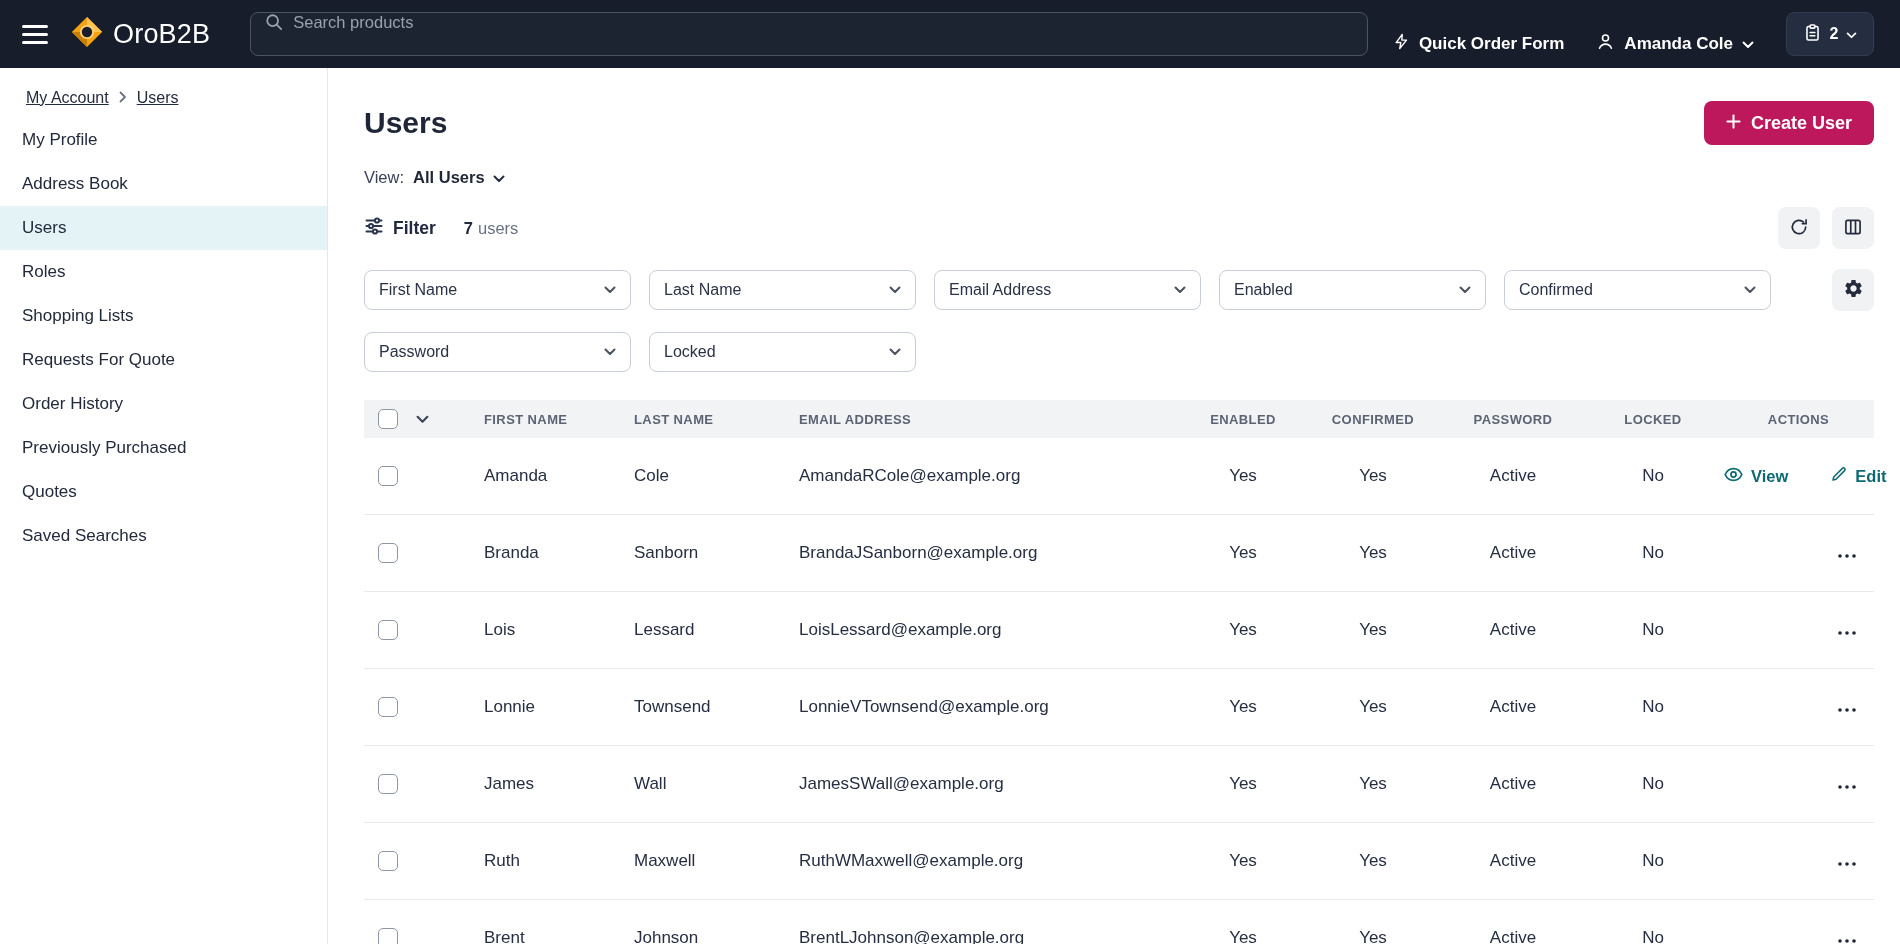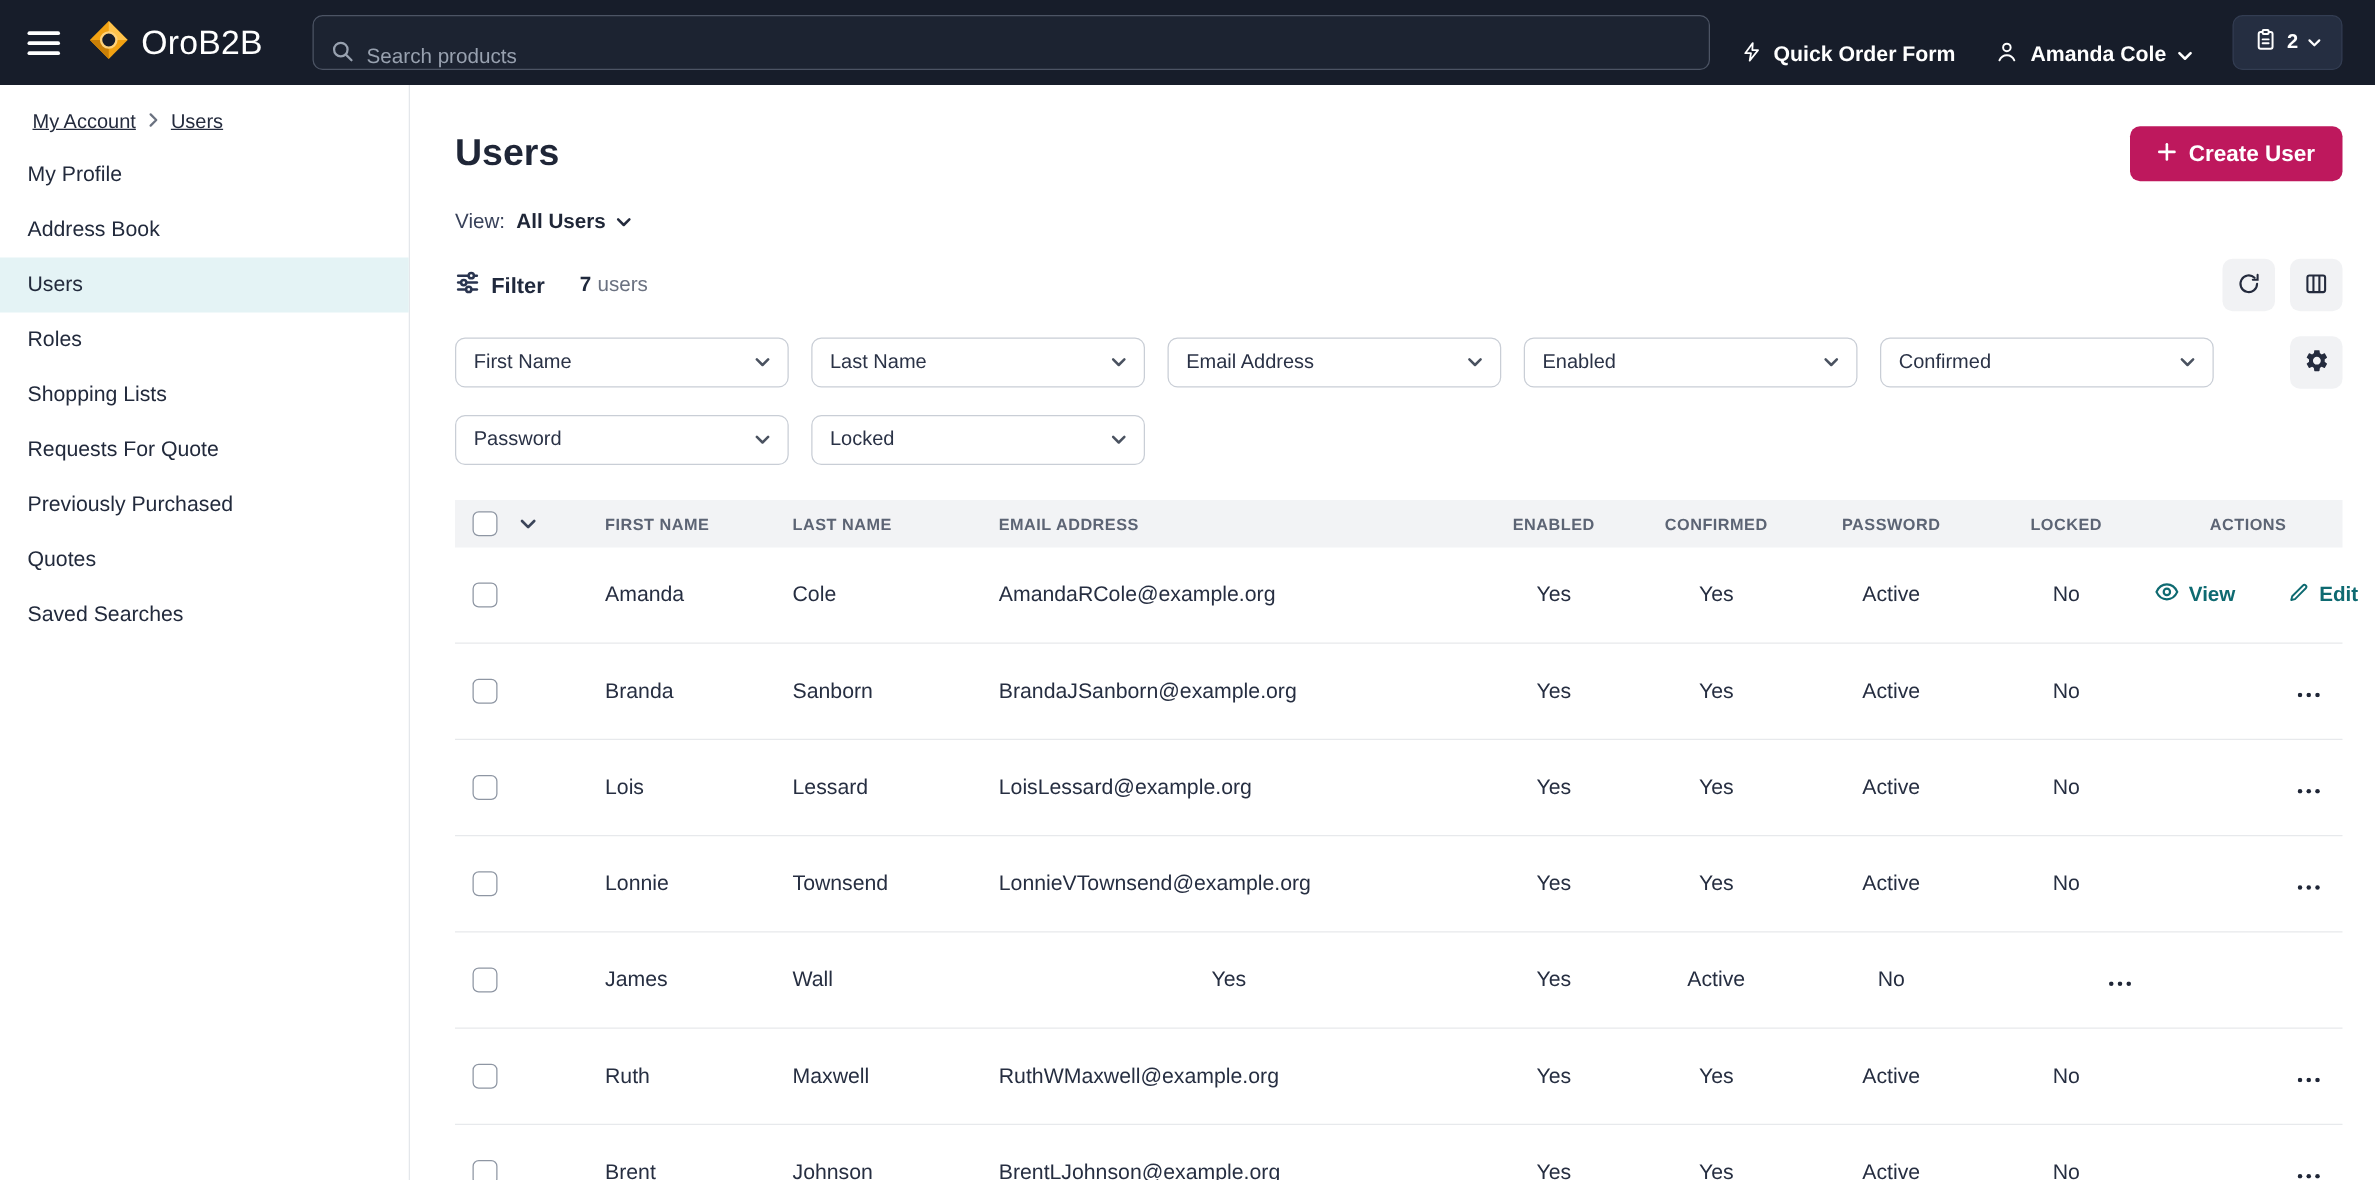--- a/index.html
+++ b/index.html
@@ -7,21 +7,21 @@
     font-family:"Liberation Sans", sans-serif; color:#242B3D; }
 
   
   .topbar { height:68px; background:#171D2A; display:flex; align-items:center;
     padding:0 26px 0 22px; }
   .hamburger { width:26px; display:flex; flex-direction:column; gap:5px; cursor:pointer; margin-right:22px; }
   .hamburger span { display:block; height:3px; border-radius:2px; background:#fff; }
   .logo { display:flex; align-items:center; gap:9px; margin-right:40px; }
   .logo-text { color:#fff; font-size:27px; font-weight:400; letter-spacing:.2px; }
   .searchbox { width:1118px; height:44px; background:#1C2331; border:1px solid #4C5464;
-    border-radius:8px; display:flex; align-items:flex-end; padding:0 14px; gap:10px; }
+    border-radius:8px; display:flex; align-items:flex-start; padding:0 14px; gap:10px; }
   .searchbox input { flex:1; background:transparent; border:none; outline:none;
     color:#E8EBF0; font-size:16.5px; font-family:"Liberation Sans",sans-serif; }
   .searchbox input::placeholder { color:#98A1AF; }
   .topbar-right { margin-left:auto; display:flex; align-items:flex-end; gap:32px; }
   .tb-item { display:flex; align-items:center; gap:9px; color:#fff; font-size:17px;
     font-weight:700; cursor:pointer; white-space:nowrap; }
   .cartbox { width:88px; height:44px; background:#252E41; border:1px solid #333D52;
     border-radius:8px; display:flex; align-items:center; justify-content:center;
     gap:8px; color:#fff; font-size:16px; font-weight:700; cursor:pointer; }
 
@@ -170,20 +170,21 @@
       </span>
       <a>Users</a>
     </nav>
     <ul class="nav">
       <li>My Profile</li>
       <li>Address Book</li>
       <li class="active">Users</li>
       <li>Roles</li>
       <li>Shopping Lists</li>
       <li>Requests For Quote</li>
+      <li>Order History</li>
       <li>Previously Purchased</li>
       <li>Quotes</li>
       <li>Saved Searches</li>
     </ul>
   </aside>
 
   <main class="main">
     <div class="page-head">
       <h1>Users</h1>
       <button class="btn-create">
@@ -437,20 +438,21 @@
         </div>
       </div>
 
       <div class="trow">
         <div class="c-check">
             <span class="checkbox"></span>
           </div>
         <div class="c-exp"></div>
         <div class="cell">James</div>
         <div class="cell">Wall</div>
+        <div class="cell">JamesSWall@example.org</div>
         <div class="c-center">Yes</div>
         <div class="c-center">Yes</div>
         <div class="c-center">Active</div>
         <div class="c-center">No</div>
         <div class="c-actions">
           <button class="dots-btn">
             <span><svg width="18" height="4" viewBox="0 0 18 4" fill="#1F2637">
                   <circle cx="2" cy="2" r="1.8"></circle>
                   <circle cx="9" cy="2" r="1.8"></circle>
                   <circle cx="16" cy="2" r="1.8"></circle>

